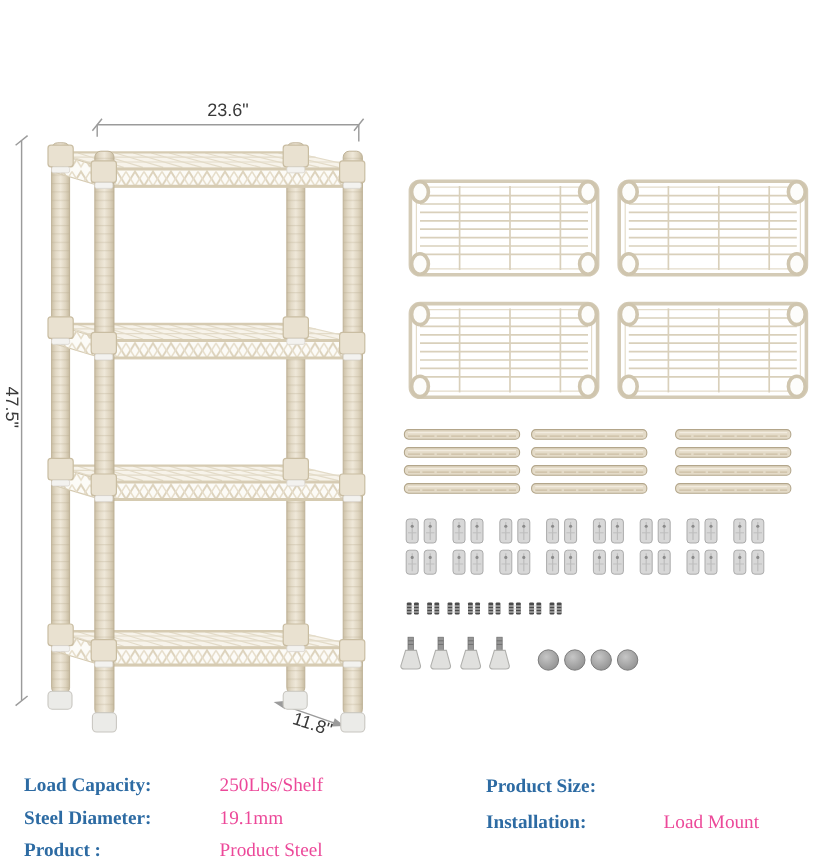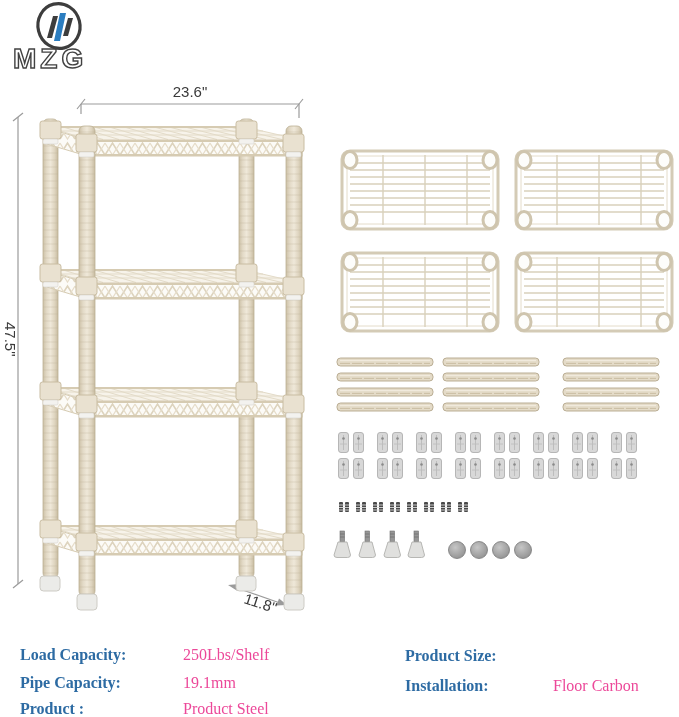--- a/index.html
+++ b/index.html
@@ -15,31 +15,20 @@
   .sl{left:20px}.sv{left:183px}.srl{left:405px}.srv{left:553px}
   .r1{top:14px}.r2{top:42px}.r3{top:68px}.rr1{top:15px}.rr2{top:45px}
   svg text.dim{font-family:"Liberation Sans",sans-serif;font-size:15px;fill:#3a3a3a;}
   svg text.mark{font-family:"Liberation Sans",sans-serif;font-weight:700;}
 </style>
 </head>
 <body>
 
 <div class="stage">
 
-  <div class="logo">
-    <svg width="120" height="76" viewBox="0 0 120 76">
-      <g>
-        <ellipse cx="51" cy="26" rx="21" ry="22.5" fill="none" stroke="#3d3d3d" stroke-width="3.2" transform="rotate(-14 51 26)"></ellipse>
-        <polygon points="39,38 45,16 50,16 44,38" fill="#3d3d3d"></polygon>
-        <polygon points="46,41 52,13 58,13 52,41" fill="#2b7dc0"></polygon>
-        <polygon points="55,36 60,18 65,18 60,36" fill="#3d3d3d"></polygon>
-      </g>
-      <text class="mark" x="5" y="68" font-size="28" letter-spacing="4" fill="none" stroke="#424242" stroke-width="1.4">MZG</text>
-    </svg>
-  </div>
 
   <svg class="diagram" viewBox="0 0 679 632">
     <defs>
       <linearGradient id="postGrad" x1="0" y1="0" x2="1" y2="0">
         <stop offset="0" stop-color="#cdc1a7"></stop>
           <stop offset="0.25" stop-color="#e3dac7"></stop>
         <stop offset="0.5" stop-color="#efe8d9"></stop>
           <stop offset="0.78" stop-color="#ded4bf"></stop>
         <stop offset="1" stop-color="#c7bba0"></stop>
       </linearGradient>
@@ -279,25 +268,25 @@
         <use href="#endcap" x="470" y="541"></use>
       <use href="#endcap" x="492" y="541"></use>
         <use href="#endcap" x="514" y="541"></use>
     </g>
   </svg>
 
   <div class="specs">
     <span class="spec-label sl r1">Load Capacity:</span>
     <span class="spec-value sv r1">250Lbs/Shelf</span>
 
-    <span class="spec-label sl r2">Pipe Capacity:</span>
+    <span class="spec-label sl r2">Steel Diameter:</span>
     <span class="spec-value sv r2">19.1mm</span>
 
     <span class="spec-label sl r3">Product :</span>
     <span class="spec-value sv r3">Product Steel</span>
 
     <span class="spec-label srl rr1">Product Size:</span>
 
     <span class="spec-label srl rr2">Installation:</span>
-    <span class="spec-value srv rr2">Floor Carbon</span>
+    <span class="spec-value srv rr2">Load Mount</span>
   </div>
 
 </div>
 
 </body></html>

